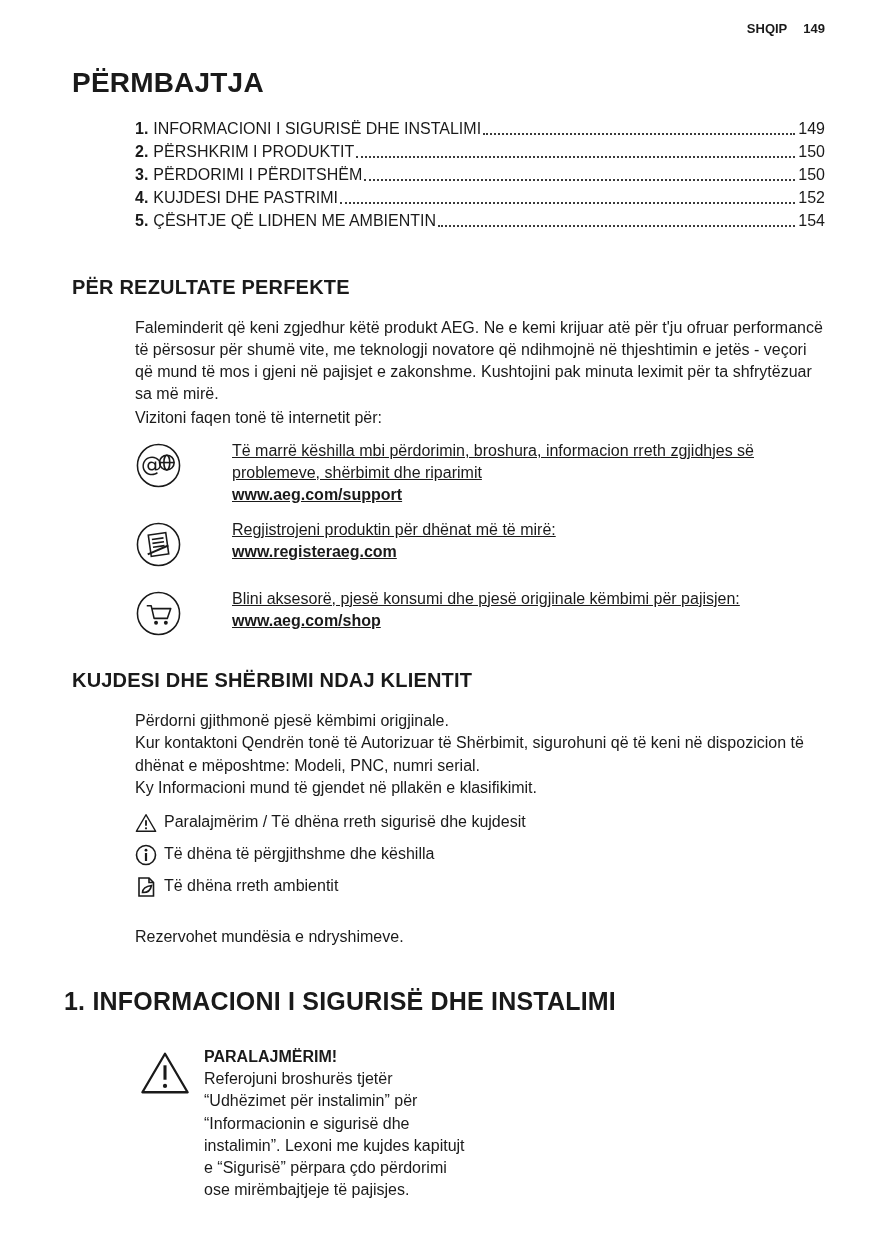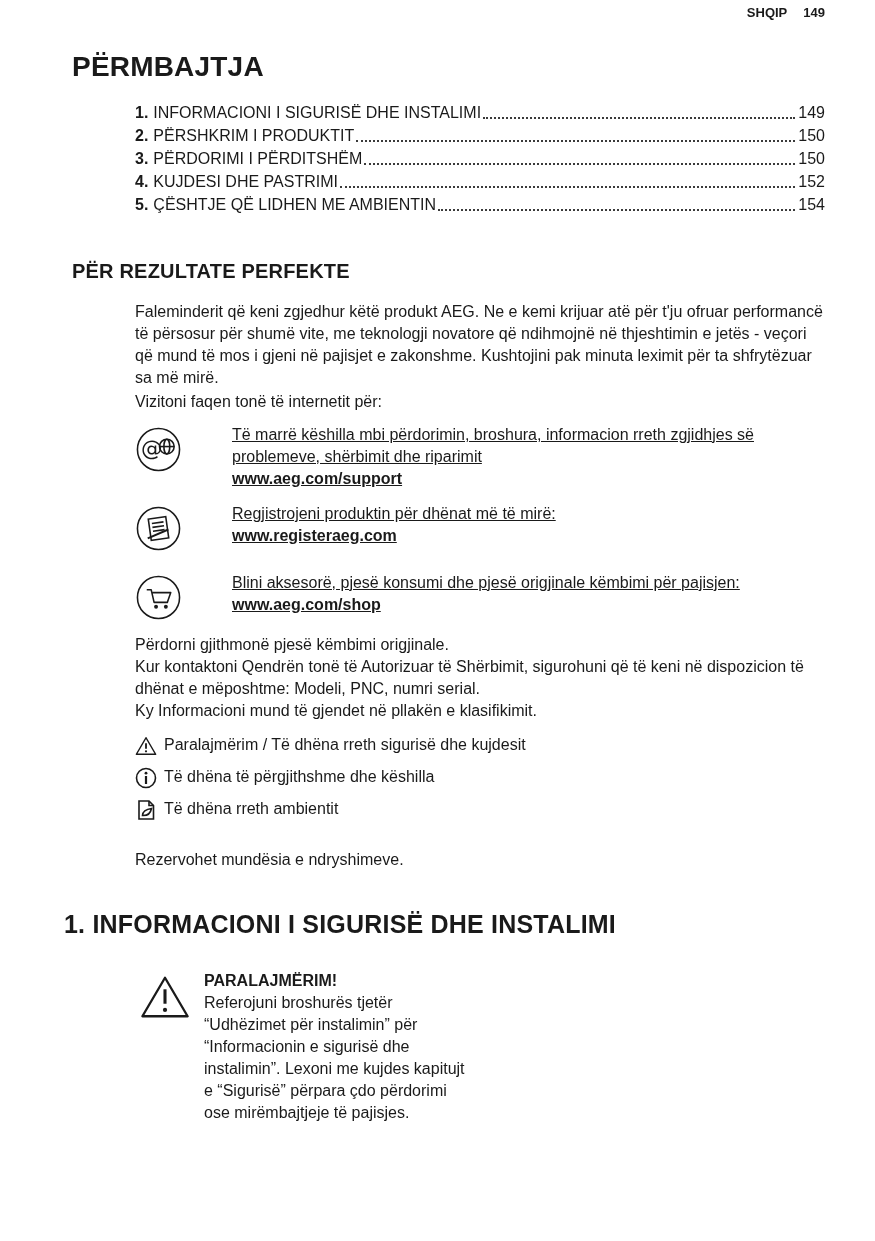--- a/index.html
+++ b/index.html
@@ -5,21 +5,21 @@
   * { margin: 0; padding: 0; box-sizing: border-box; }
   html, body { background: #ffffff; }
   body {
     width: 875px; height: 1241px;
     color: #1a1a1a;
     font-family: "Liberation Sans", sans-serif;
     font-size: 16px;
     line-height: 1.38;
     overflow: hidden;
   }
-  .page { padding: 4px 50px 0 72px; }
+  .page { padding: 20px 50px 0 72px; }
 
   .page-header { text-align: right; font-size: 13px; font-weight: bold; margin-bottom: 26px; }
   .page-header .lang { margin-right: 16px; }
 
   h1.doc-title { font-size: 28px; font-weight: bold; margin-bottom: 14px; letter-spacing: .2px; }
 
   .toc { margin-left: 63px; margin-bottom: 42px; }
   .toc-row { display: flex; align-items: flex-end; line-height: 23px; }
   .toc-num { font-weight: bold; margin-right: 5px; }
   .toc-dots { flex: 1; border-bottom: 2px dotted #3a3a3a; margin: 0 3px 5px 2px; min-width: 20px; }
@@ -150,20 +150,21 @@
           <circle class="fillb" cx="31.5" cy="33.5" r="2"></circle>
         </svg>
       </span>
       <div class="link-text">
         <div>Blini aksesorë, pjesë konsumi dhe pjesë origjinale këmbimi për pajisjen:</div>
         <div class="url">www.aeg.com/shop</div>
       </div>
     </div>
   </div>
 
+  <h2 class="section-title" style="margin-top:30px;">KUJDESI DHE SHËRBIMI NDAJ KLIENTIT</h2>
   <div class="indent">
     <div class="care-block">
       <p>Përdorni gjithmonë pjesë këmbimi origjinale.</p>
       <p>Kur kontaktoni Qendrën tonë të Autorizuar të Shërbimit, sigurohuni që të keni në dispozicion të dhënat e mëposhtme: Modeli, PNC, numri serial.</p>
       <p>Ky Informacioni mund të gjendet në pllakën e klasifikimit.</p>
     </div>
 
     <div class="legend">
       <div class="legend-item">
         <span class="legend-icon">

